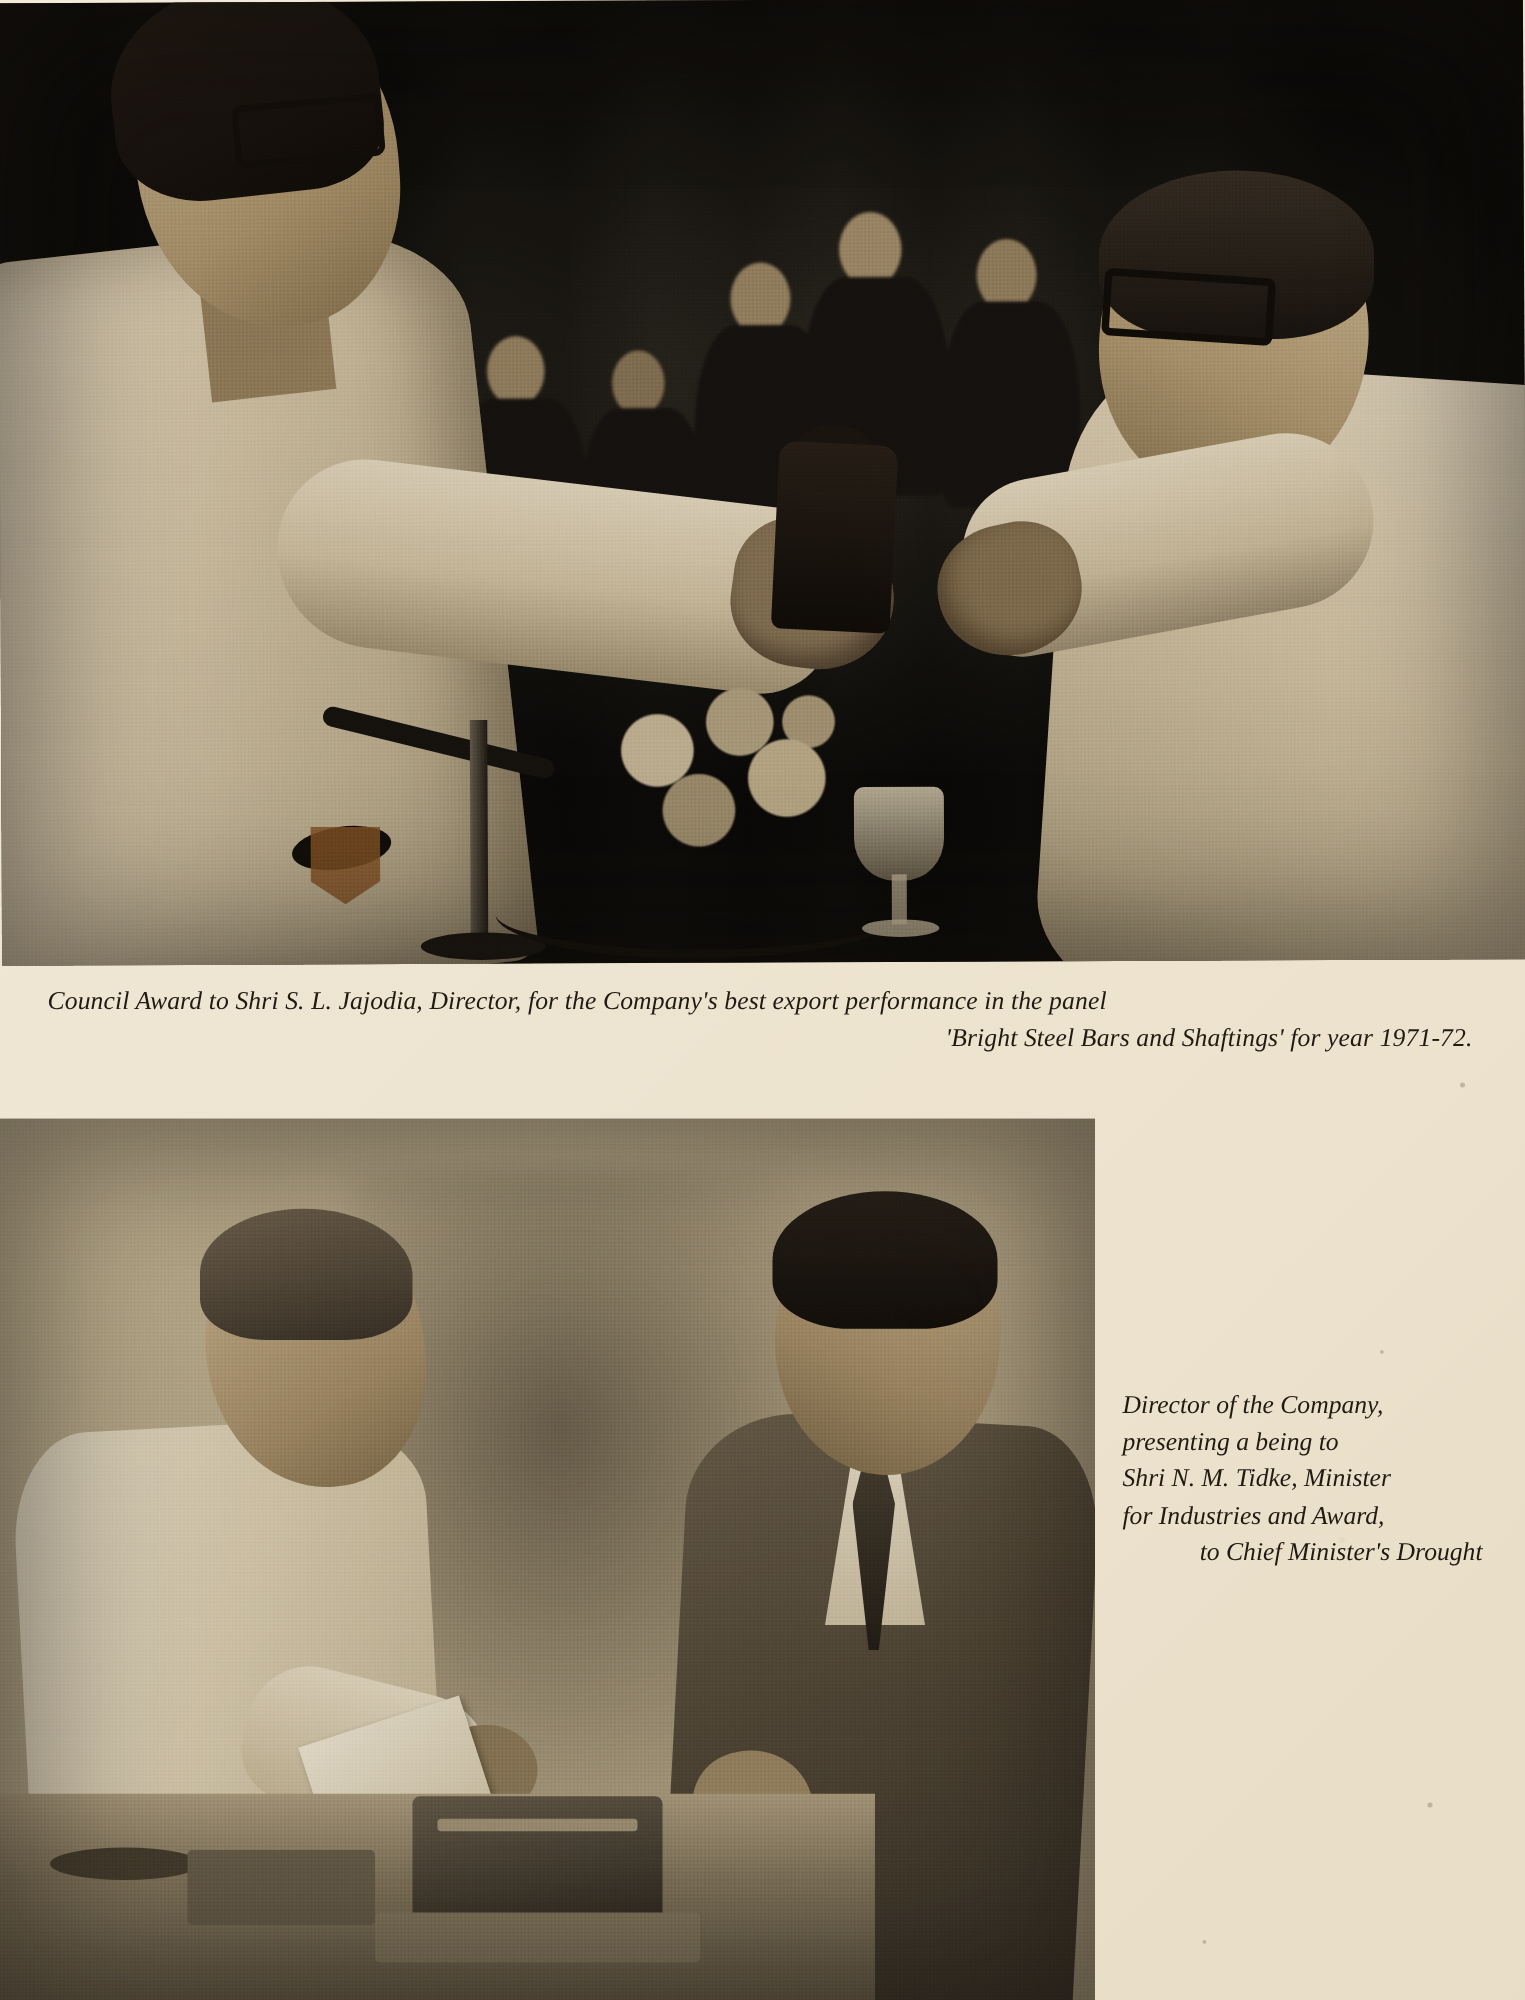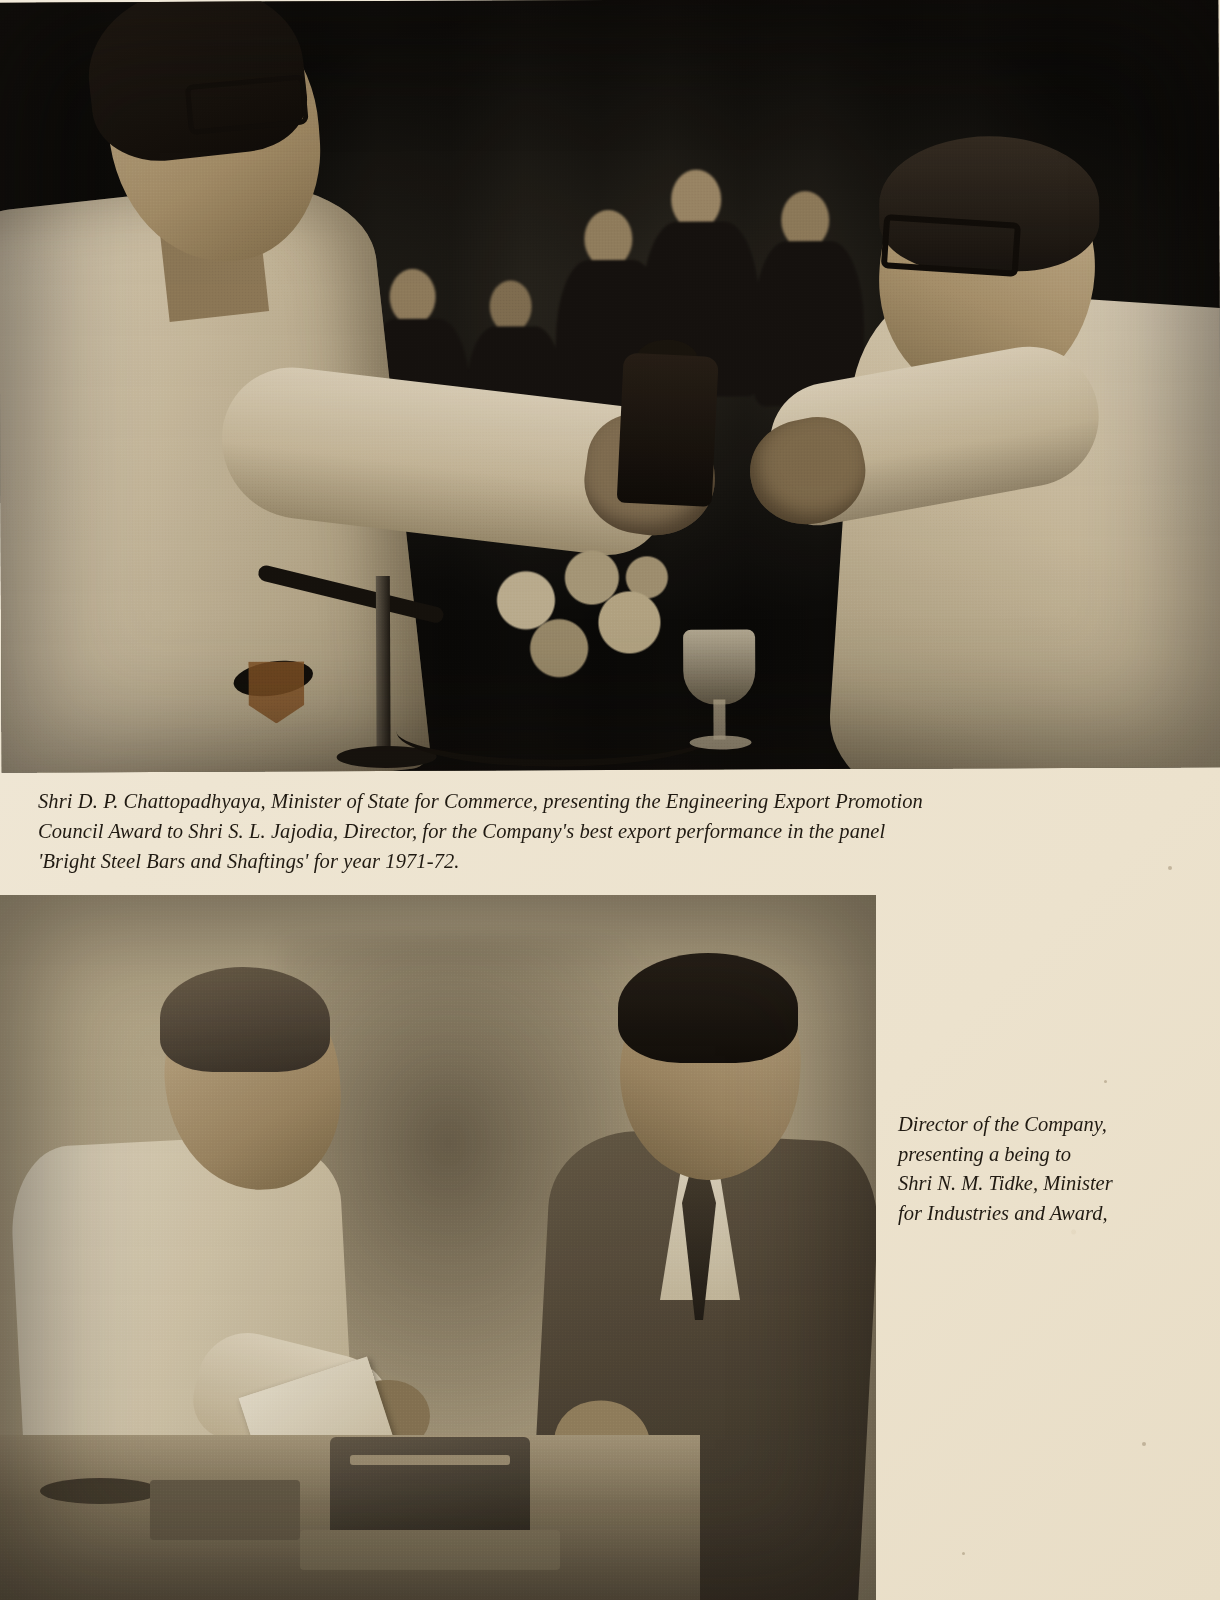--- a/index.html
+++ b/index.html
@@ -474,21 +474,21 @@
     top: 1110px;
     width: 288px;
     font-family: "Liberation Serif", serif;
     font-style: italic;
     font-size: 20.5px;
     line-height: 29.5px;
     color: #201a12;
     text-align: justify;
   }
   .caption-side div, .caption-top div { text-align: justify; }
-  .caption-side div:last-child, .caption-top div:last-child { text-align: left; }
+  .caption-side div:last-child, .caption-top div:last-child { text-align: right; }
 
   
   .speck {
     position: absolute;
     background: rgba(120,100,70,0.35);
     border-radius: 50%;
     pointer-events: none;
   }
 </style>
 </head>
@@ -550,21 +550,20 @@
     <div class="glass"></div>
     <div class="glass-stem"></div>
     <div class="glass-foot"></div>
 
     <div class="sepia"></div>
     <div class="halftone"></div>
     <div class="vignette"></div>
   </div>
 
   <div class="caption-top">
-    <div>Shri D. P. Chattopadhyaya, Minister of State for Commerce, presenting the Engineering Export Promotion</div>
     <div>Council Award to Shri S. L. Jajodia, Director, for the Company's best export performance in the panel</div>
     <div>'Bright Steel Bars and Shaftings' for year 1971-72.</div>
   </div>
 
   <div class="photo photo-bottom">
     <div class="s2-bg"></div>
     <div class="s2-shadow"></div>
 
     <div class="s2-left-man">
       <div class="l2-kurta"></div>
@@ -593,19 +592,20 @@
     <div class="sepia"></div>
     <div class="halftone"></div>
     <div class="vignette"></div>
   </div>
 
   <div class="caption-side">
     <div>Director of the Company,</div>
     <div>presenting a being to</div>
     <div>Shri N. M. Tidke, Minister</div>
     <div>for Industries and Award,</div>
+    <div>to Chief Minister's Drought</div>
   </div>
 
   <div class="speck" style="left:1168px; top:866px; width:4px; height:4px;"></div>
   <div class="speck" style="left:1104px; top:1080px; width:3px; height:3px;"></div>
   <div class="speck" style="left:1142px; top:1442px; width:4px; height:4px;"></div>
   <div class="speck" style="left:962px; top:1552px; width:3px; height:3px;"></div>
 </div>
 
 </body></html>

